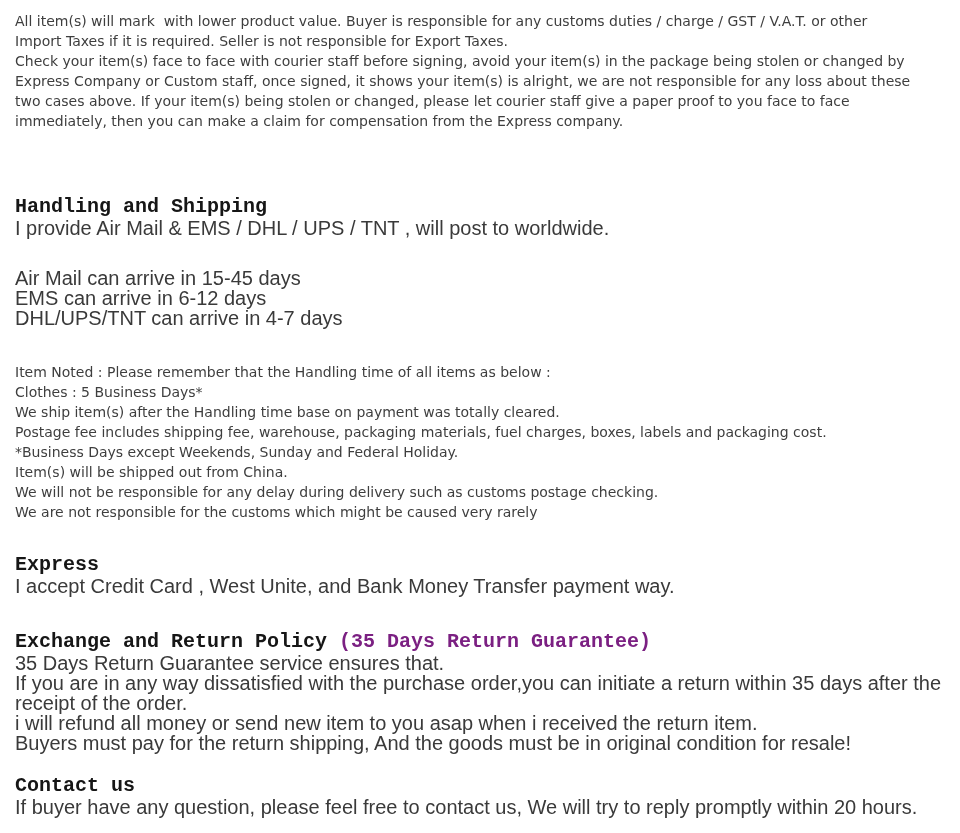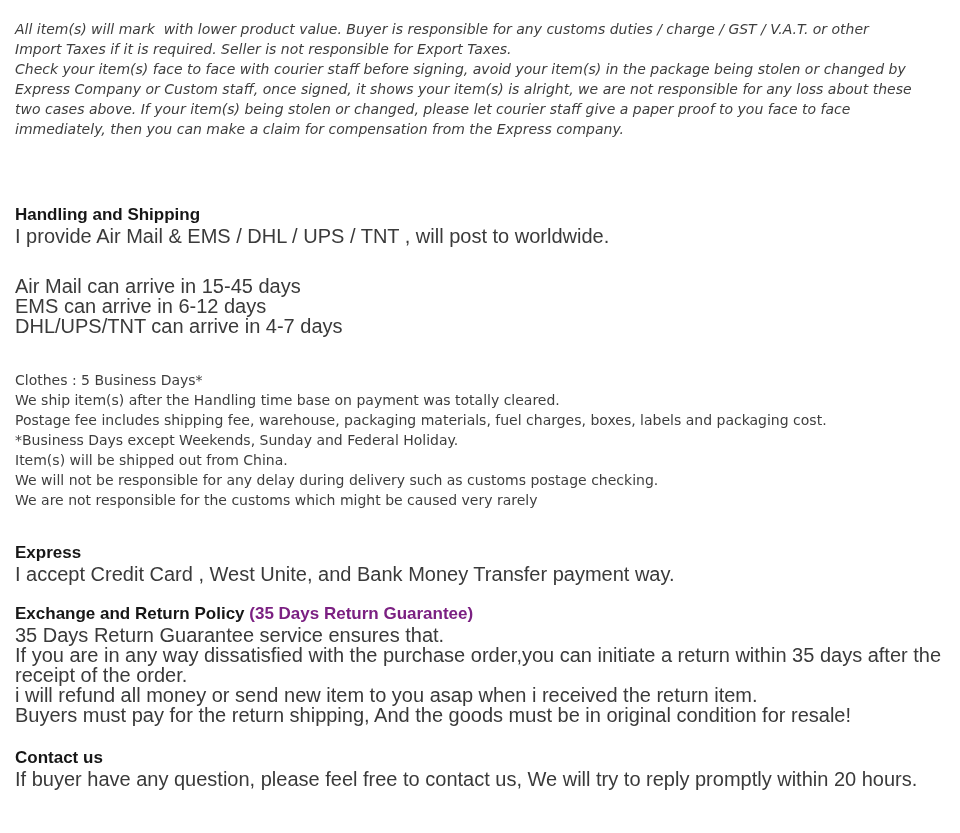--- a/index.html
+++ b/index.html
@@ -26,36 +26,36 @@
     color: #3e3e3e;
   }
   
   .font-arial .line {
     font-family: "Liberation Sans", sans-serif;
     font-size: 20px;
     line-height: 20px;
     color: #3a3a3a;
   }
   .section-heading {
-    font-family: Liberation Sans, sans-serif;
-    font-size: 17px;
+    font-family: Liberation Mono, monospace;
+    font-size: 20px;
     font-weight: bold;
     line-height: 23px;
     color: #161616;
   }
   .heading-highlight {
     font-weight: bold;
   }
   
-  .intro            { margin-top: 8px; font-style: italic; }
+  .intro            { margin-top: 0; }
   .sec-shipping     { margin-top: 64px; }
   .shipping-times   { margin-top: 30px; }
   .shipping-notes   { margin-top: 34px; }
   .sec-payment      { margin-top: 31px; }
-  .sec-returns      { margin-top: 18px; }
+  .sec-returns      { margin-top: 34px; }
   .sec-contact      { margin-top: 21px; }
 </style>
 </head>
 <body>
 
 <div class="page">
 
   <div class="intro font-humanist">
     <div class="line">All item(s) will mark  with lower product value. Buyer is responsible for any customs duties / charge / GST / V.A.T. or other</div>
     <div class="line">Import Taxes if it is required. Seller is not responsible for Export Taxes.</div>
@@ -69,20 +69,21 @@
     <div class="section-heading">Handling and Shipping</div>
     <div class="font-arial">
       <div class="line">I provide Air Mail &amp; EMS / DHL / UPS / TNT , will post to worldwide.</div>
     </div>
     <div class="shipping-times font-arial">
       <div class="line">Air Mail can arrive in 15-45 days</div>
       <div class="line">EMS can arrive in 6-12 days</div>
       <div class="line">DHL/UPS/TNT can arrive in 4-7 days</div>
     </div>
     <div class="shipping-notes font-humanist">
+      <div class="line">Item Noted : Please remember that the Handling time of all items as below :</div>
       <div class="line">Clothes : 5 Business Days*</div>
       <div class="line">We ship item(s) after the Handling time base on payment was totally cleared.</div>
       <div class="line">Postage fee includes shipping fee, warehouse, packaging materials, fuel charges, boxes, labels and packaging cost.</div>
       <div class="line">*Business Days except Weekends, Sunday and Federal Holiday.</div>
       <div class="line">Item(s) will be shipped out from China.</div>
       <div class="line">We will not be responsible for any delay during delivery such as customs postage checking.</div>
       <div class="line">We are not responsible for the customs which might be caused very rarely</div>
     </div>
   </div>
 

